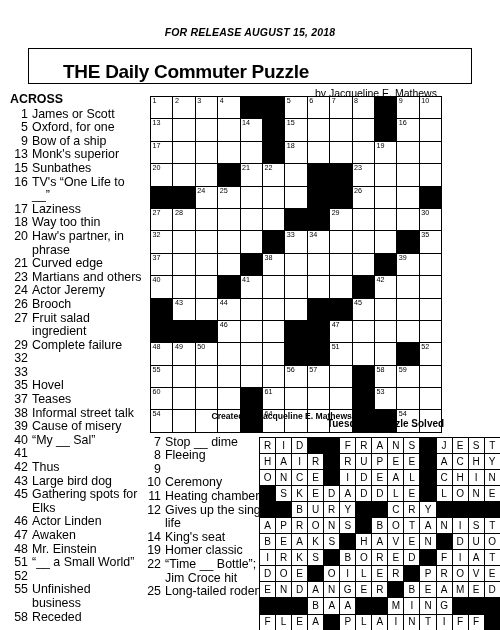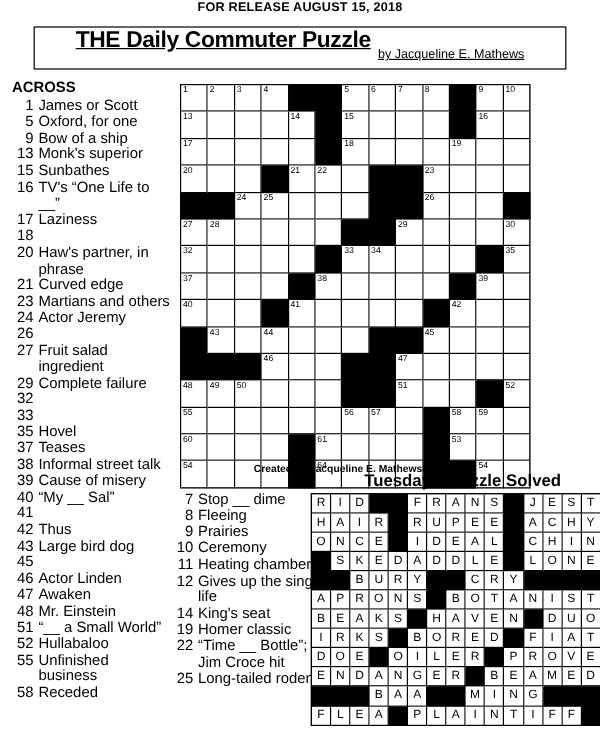--- a/index.html
+++ b/index.html
@@ -11,30 +11,31 @@
     color:#000;
     overflow:hidden;
     position:relative;
   }
   
   .release-line{
     text-align:center;
     font-size:10.5px;
     font-weight:bold;
     letter-spacing:.2px;
+    padding-top:26px;
+    font-style:italic;
   }
   .title-box{
     margin:10px 28px 0 28px;
     border:1.5px solid #000;
     height:34px;
     display:flex;
-    align-items:flex-start;
+    align-items:flex-end;
     justify-content:center;
     white-space:nowrap;
-    text-decoration:underline;
   }
   .title-main{
     font-size:19px;
     font-weight:bold;
     letter-spacing:-.3px;
   }
   .title-by{
     font-size:10.5px;
     margin-left:6px;
     position:relative;
@@ -109,21 +110,21 @@
     justify-content:center;
     font-size:8.6px;
     font-weight:bold;
     padding-top:1px;
   }
   .solved-head{
     position:absolute;
     left:278px; top:325px;
     width:215px;
     text-align:center;
-    font-size:14px;
+    font-size:10px;
     font-weight:bold;
   }
   #solved-grid{
     position:absolute;
     left:259px; top:344px;
     grid-template-columns:repeat(15,16.05px);
     grid-auto-rows:16.05px;
   }
   #solved-grid .cell{
     border-right:1.3px solid #000;
@@ -177,39 +178,41 @@
         <div class="clue">
           <span class="num">16</span>
           <span class="txt">TV's “One Life to __”</span>
         </div>
         <div class="clue">
           <span class="num">17</span>
           <span class="txt">Laziness</span>
         </div>
         <div class="clue">
           <span class="num">18</span>
+          <span class="txt">Way too thin</span>
         </div>
         <div class="clue">
           <span class="num">20</span>
           <span class="txt">Haw's partner, in phrase</span>
         </div>
         <div class="clue">
           <span class="num">21</span>
           <span class="txt">Curved edge</span>
         </div>
         <div class="clue">
           <span class="num">23</span>
           <span class="txt">Martians and others</span>
         </div>
         <div class="clue">
           <span class="num">24</span>
           <span class="txt">Actor Jeremy</span>
         </div>
         <div class="clue">
           <span class="num">26</span>
+          <span class="txt">Brooch</span>
         </div>
         <div class="clue">
           <span class="num">27</span>
           <span class="txt">Fruit salad ingredient</span>
         </div>
         <div class="clue">
           <span class="num">29</span>
           <span class="txt">Complete failure</span>
         </div>
         <div class="clue">
@@ -244,40 +247,40 @@
         <div class="clue">
           <span class="num">42</span>
           <span class="txt">Thus</span>
         </div>
         <div class="clue">
           <span class="num">43</span>
           <span class="txt">Large bird dog</span>
         </div>
         <div class="clue">
           <span class="num">45</span>
+          <span class="txt">Gathering spots for Elks</span>
         </div>
         <div class="clue">
           <span class="num">46</span>
           <span class="txt">Actor Linden</span>
         </div>
         <div class="clue">
           <span class="num">47</span>
           <span class="txt">Awaken</span>
         </div>
         <div class="clue">
           <span class="num">48</span>
           <span class="txt">Mr. Einstein</span>
         </div>
         <div class="clue">
           <span class="num">51</span>
           <span class="txt">“__ a Small World”</span>
         </div>
         <div class="clue">
           <span class="num">52</span>
-          <span class="txt">Hullabaloo</span>
         </div>
         <div class="clue">
           <span class="num">55</span>
           <span class="txt">Unfinished business</span>
         </div>
         <div class="clue">
           <span class="num">58</span>
           <span class="txt">Receded</span>
         </div>
       </div>
@@ -292,21 +295,20 @@
         <div class="clue">
           <span class="num">7</span>
           <span class="txt">Stop __ dime</span>
         </div>
         <div class="clue">
           <span class="num">8</span>
           <span class="txt">Fleeing</span>
         </div>
         <div class="clue">
           <span class="num">9</span>
-          <span class="txt">Prairies</span>
         </div>
         <div class="clue">
           <span class="num">10</span>
           <span class="txt">Ceremony</span>
         </div>
         <div class="clue">
           <span class="num">11</span>
           <span class="txt">Heating chamber</span>
         </div>
         <div class="clue">

